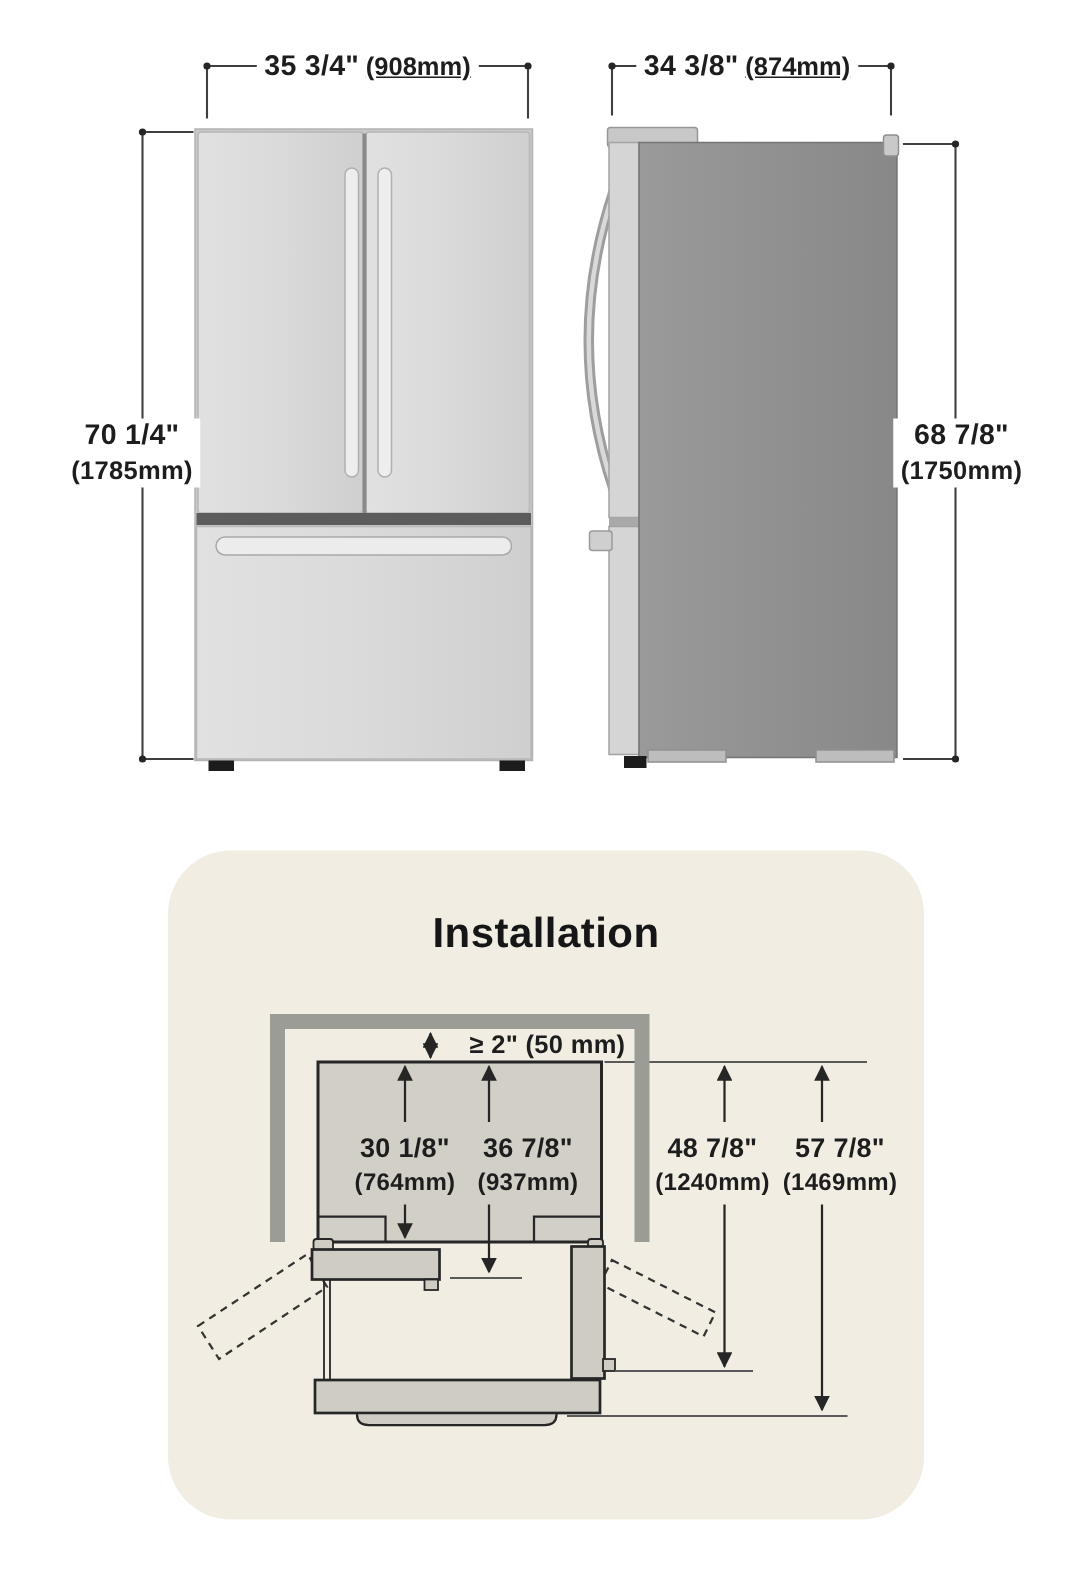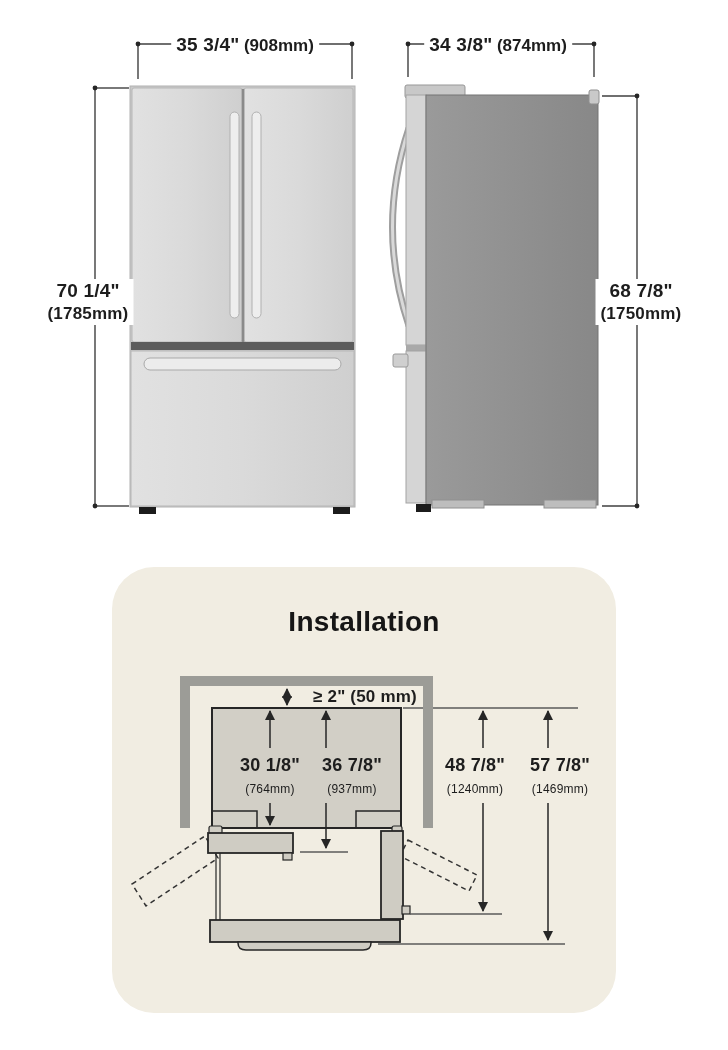--- a/index.html
+++ b/index.html
@@ -11,24 +11,24 @@
   .card {
     position:absolute; left:112px; top:567px; width:504px; height:446px;
     background:#f1ede2; border-radius:42px;
   }
   svg.art { position:absolute; left:0; top:0; pointer-events:none; }
   .label { position:absolute; transform:translateX(-50%); white-space:nowrap; text-align:center; }
   .dim-line1 { font-size:19px; font-weight:600; line-height:23px; letter-spacing:.2px; }
   .dim-line2 { font-size:17px; font-weight:700; line-height:23px; letter-spacing:.2px; }
   .on-white { background:#ffffff; padding:0 5px; }
   .inst-line1 { font-size:18px; font-weight:600; line-height:24px; letter-spacing:.2px; }
-  .inst-line2 { font-size:12px; font-weight:400; line-height:24px; letter-spacing:.2px; }
+  .inst-line2 { font-size:16px; font-weight:700; line-height:24px; letter-spacing:.2px; }
   .title { font-size:28px; font-weight:600; color:#161616; letter-spacing:.3px;text-align:center; }
   .clearance { font-size:17px; font-weight:600; letter-spacing:.2px; }
-  .wsmall { font-size:17px; font-weight:600; }
+  .wsmall { font-size:17px; font-weight:600;text-decoration:underline; }
 </style>
 </head>
 <body>
 
 <div class="card"></div>
 
 <svg class="art" width="728" height="1050" viewBox="0 0 728 1050">
   <defs>
     <marker id="arr" viewBox="0 0 10 10" refX="9" refY="5" markerWidth="7" markerHeight="7" orient="auto-start-reverse">
       <path d="M0,0 L10,5 L0,10 z" fill="#262626"></path>

